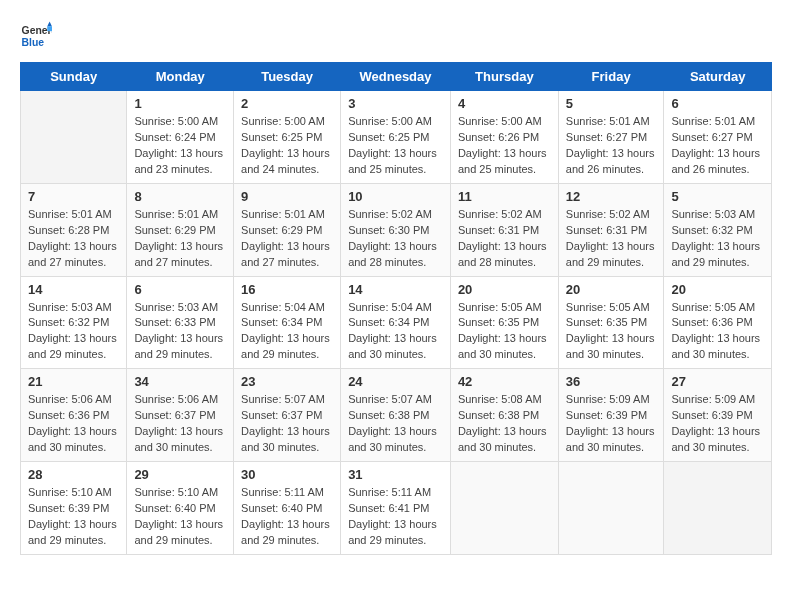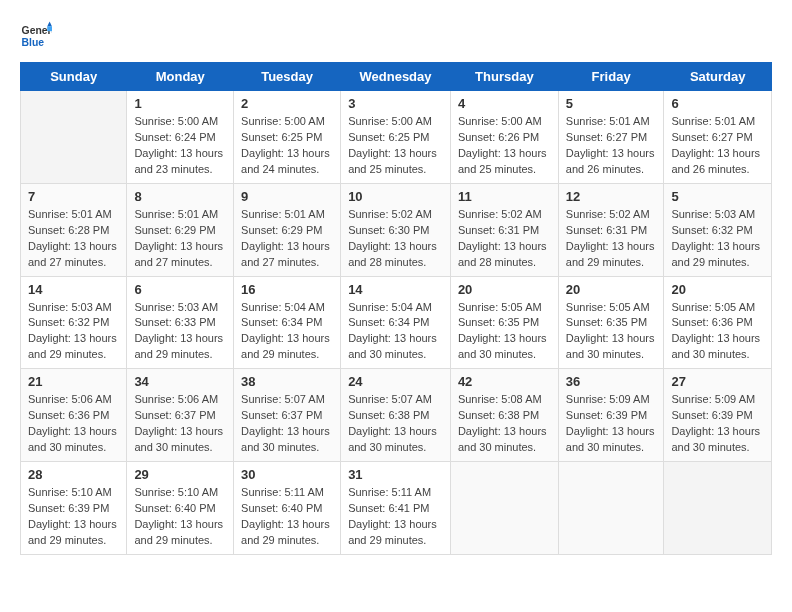--- a/index.html
+++ b/index.html
@@ -268,21 +268,21 @@
 and 30 minutes.</div>
         </td>
         <td>
           <span class="day-num">34</span>
           <div class="cell-text" style="white-space: pre-line;">Sunrise: 5:06 AM
 Sunset: 6:37 PM
 Daylight: 13 hours
 and 30 minutes.</div>
         </td>
         <td>
-          <span class="day-num">38</span>
+          <span class="day-num">23</span>
           <div class="cell-text" style="white-space: pre-line;">Sunrise: 5:07 AM
 Sunset: 6:37 PM
 Daylight: 13 hours
 and 30 minutes.</div>
         </td>
         <td>
           <span class="day-num">24</span>
           <div class="cell-text" style="white-space: pre-line;">Sunrise: 5:07 AM
 Sunset: 6:38 PM
 Daylight: 13 hours

